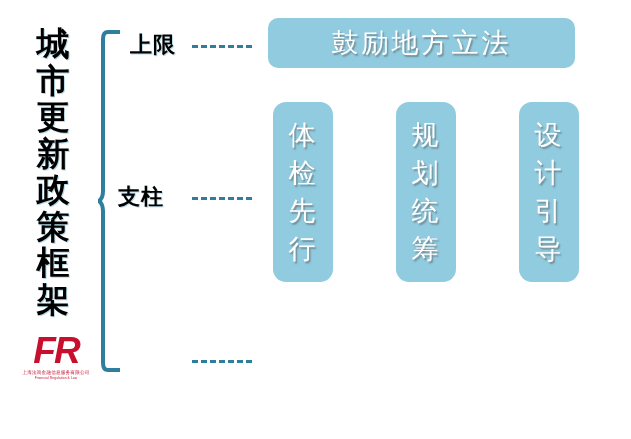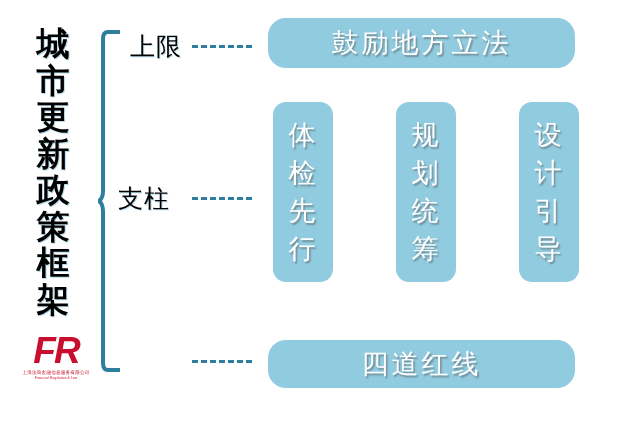--- a/index.html
+++ b/index.html
@@ -83,38 +83,38 @@
     position: absolute;
     left: 98px;
     top: 26px;
     width: 26px;
     height: 350px;
   }
 
   
   .row-label {
     position: absolute;
-    font-size: 25px;
-    font-weight: normal;
+    font-size: 22px;
+    font-weight: bold;
     color: #000000;
     letter-spacing: 1px;
     text-shadow: 1px 1px 0 rgba(120,190,215,0.5);
     white-space: nowrap;
   }
   .dash-line {
     position: absolute;
     height: 0;
     border-top: 3px dashed #2E7E9E;
   }
 
   
   .box {
     position: absolute;
     background: #90CBDF;
-    border-radius: 18px;
+    border-radius: 10px;
     display: flex;
     align-items: center;
     justify-content: center;
     color: #ffffff;
     text-shadow: 1.5px 1.5px 1.5px rgba(90,90,90,0.55);
   }
   .box-wide {
     font-size: 27px;
     letter-spacing: 3px;
     font-weight: normal;
@@ -181,17 +181,14 @@
   </div>
 
   <div class="box pillar" style="left:519px; top:102px; width:60px; height:180px;">
     <span>设</span>
     <span>计</span>
     <span>引</span>
     <span>导</span>
   </div>
 
   <div class="dash-line" style="left:192px; top:360px; width:60px;"></div>
-  <div class="box box-wide" style="left:268px; top:340px; width:307px; height:48px;">
-    <span>四道红线</span>
-  </div>
 
 </div>
 
 </body></html>

